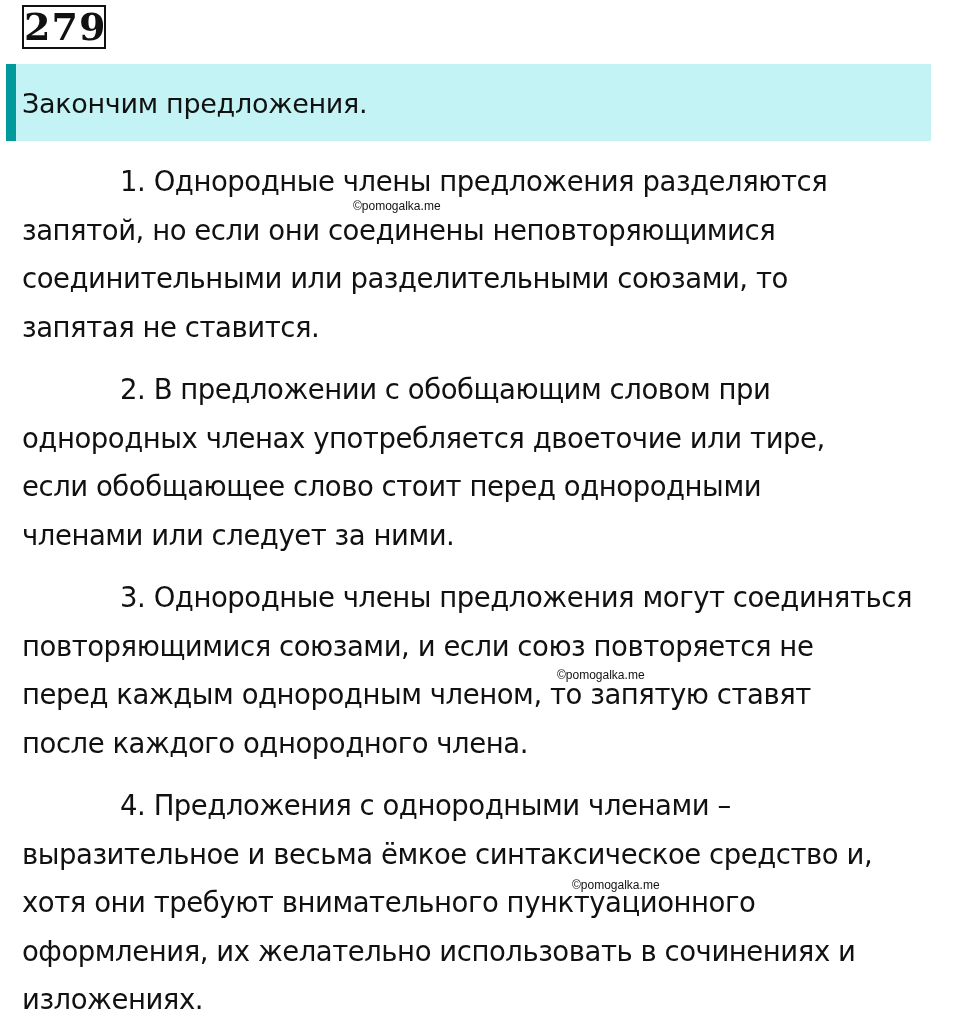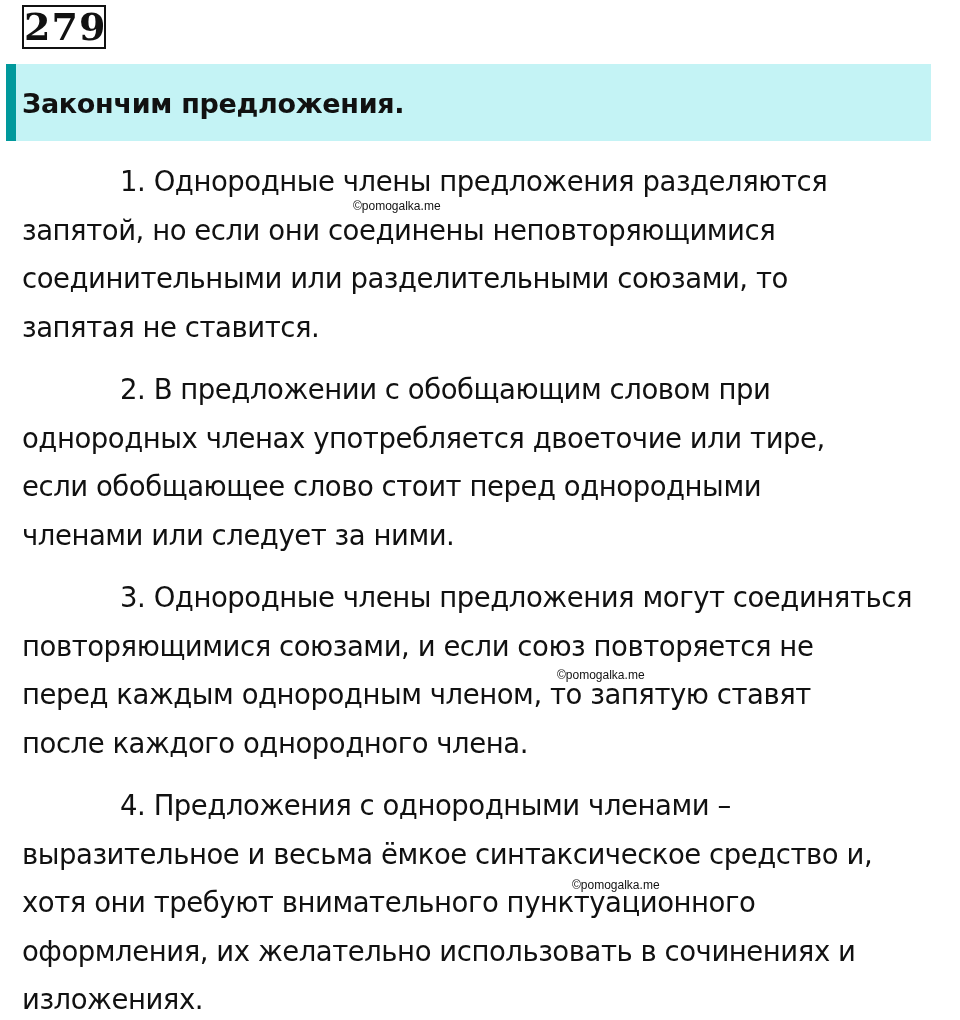--- a/index.html
+++ b/index.html
@@ -49,21 +49,20 @@
     .banner-title {
       position: absolute;
       left: 16px;
       top: 0;
       height: 77px;
       line-height: 80px;
       font-size: 27px;
       letter-spacing: -0.3px;
       color: #111;
       white-space: nowrap;
-      font-weight: bold;
     }
     .content {
       position: absolute;
       left: 22px;
       top: 157px;
       width: 940px;
     }
     .para {
       position: relative;
       font-size: 27.5px;

